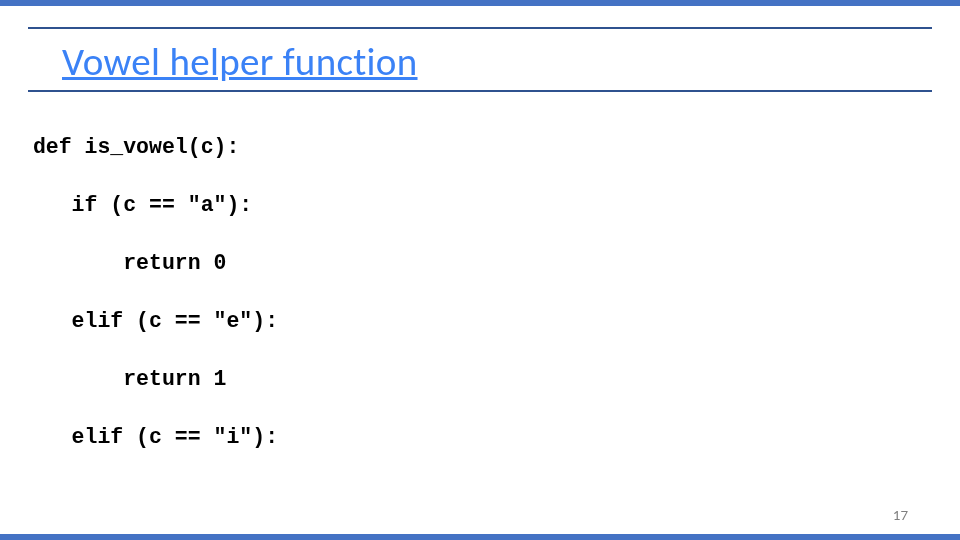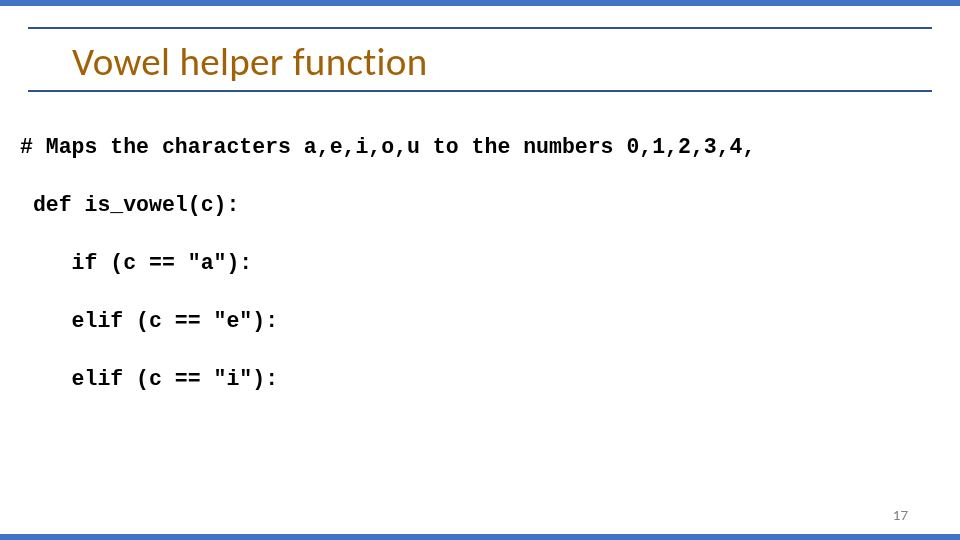--- a/index.html
+++ b/index.html
@@ -27,26 +27,27 @@
       position: absolute;
       top: 27px;
       left: 28px;
       right: 28px;
       height: 2px;
       background: #2f528f;
     }
     .title {
       position: absolute;
       top: 38px;
-      left: 72px;
+      left: 62px;
       font-family: Calibri, "Segoe UI", Arial, sans-serif;
       font-size: 39px;
       font-weight: 400;
-      color: #a16207;
+      color: #3b82f6;
       letter-spacing: 0.3px;
+      text-decoration: underline;
     }
     .underline {
       position: absolute;
       top: 90px;
       left: 28px;
       right: 28px;
       height: 2px;
       background: #2f528f;
     }
     .code-block {
@@ -85,24 +86,25 @@
 <body>
 
 <div class="top-border"></div>
 <div class="top-line"></div>
 
 <div class="title">Vowel helper function</div>
 
 <div class="underline"></div>
 
 <div class="code-block">
-<span class="code-line"># Maps the characters a,e,i,o,u to the numbers 0,1,2,3,4,</span>
 <span class="code-line"> def is_vowel(c):</span>
 <span class="code-line">    if (c == "a"):</span>
+<span class="code-line">        return 0</span>
 <span class="code-line">    elif (c == "e"):</span>
+<span class="code-line">        return 1</span>
 <span class="code-line">    elif (c == "i"):</span>
 
 
 
 
 
 
 </div>
 
 <div class="page-number">17</div>

